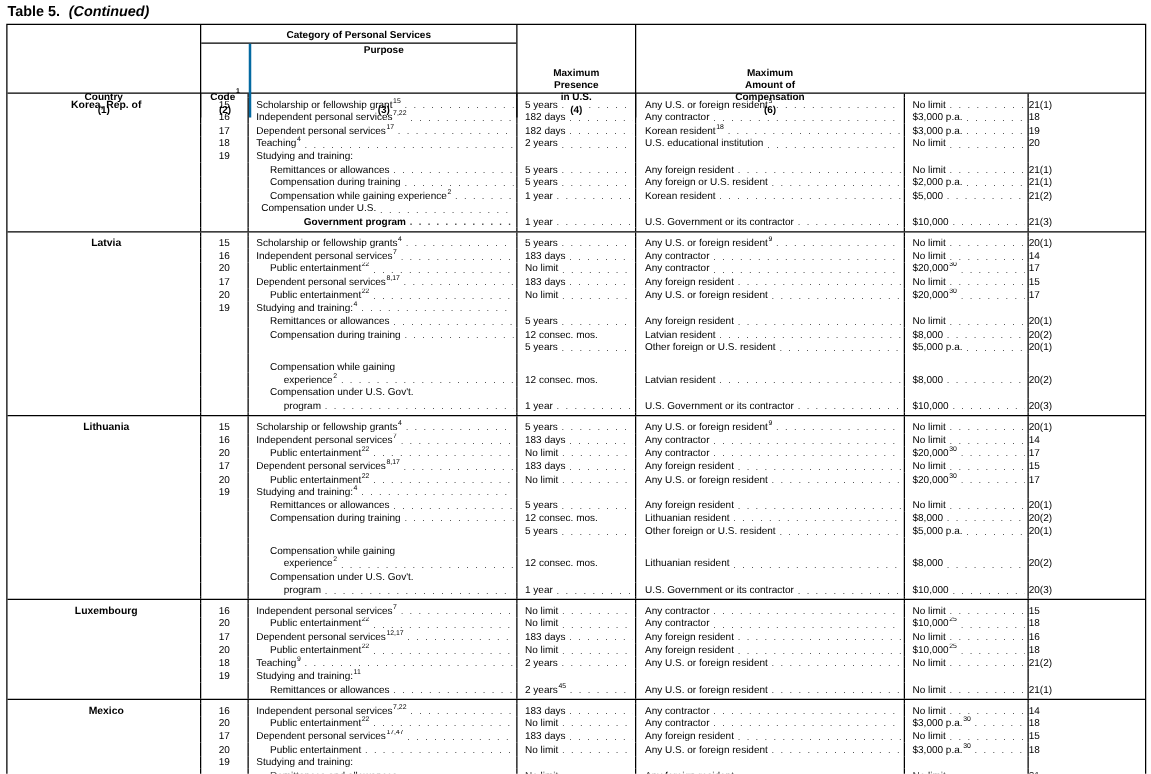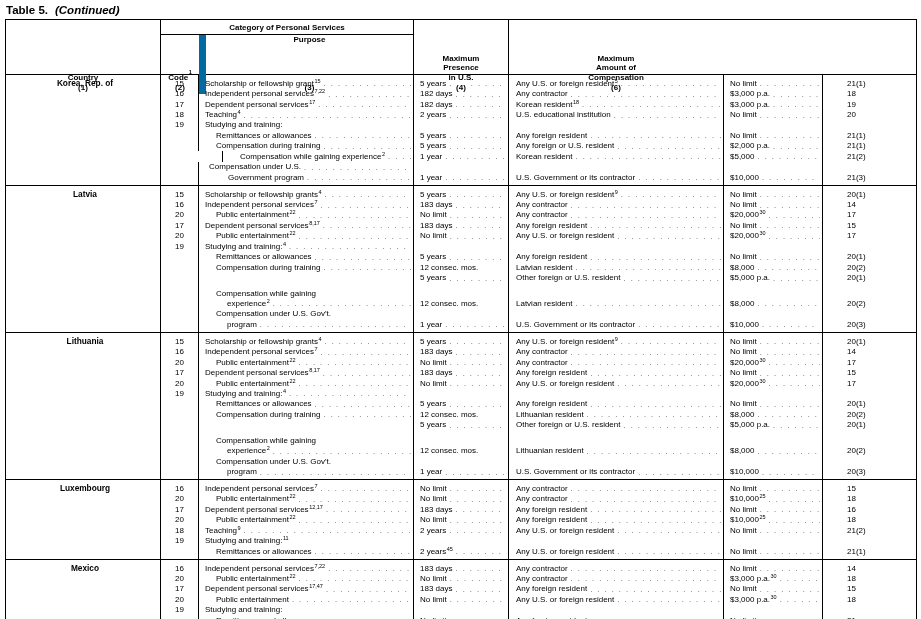--- a/index.html
+++ b/index.html
@@ -21,39 +21,39 @@
     display: flex; flex-direction: column; justify-content: flex-end; align-items: center;
     padding-bottom: 2px; line-height: 9.6px; font-weight: bold; font-size: 8px; text-align: center;
   }
   .h-catwrap { display: flex; flex-direction: column; }
   .h-cat {
     height: 15px; border-bottom: 1px solid #000;
     display: flex; align-items: center; justify-content: center;
     font-weight: bold; font-size: 8px;
   }
   .h-sub { flex: 1; display: grid; grid-template-columns: 38px 1fr; }
-  .h-sub > div + div { border-left: 7px solid #0369a1; gap: 38px; }
+  .h-sub > div + div { border-left: 2px solid #0369a1; gap: 38px; }
   sup { font-size: 5.5px; line-height: 0; position: relative; top: -2.5px; margin-left: 0.5px; }
 
   
   .section {
     display: grid; grid-template-columns: 154px 38px 215px 95px 215px 99px 1fr;
     border-top: 1px solid #000;
   }
   .cell {
     display: flex; align-items: center; height: 10.45px;
     font-size: 8px; white-space: nowrap; overflow: hidden; min-width: 0;
   }
   .c1 { padding-left: 4px; justify-content: center; }
   .c2 { justify-content: center; border-left: 1px solid #000; }
   .c3 { border-left: 1px solid #000; padding-left: 6px; }
   .c4 { border-left: 1px solid #000; padding-left: 6px; }
   .c5 { border-left: 1px solid #000; padding-left: 7px; }
   .c6 { border-left: 1px solid #000; padding-left: 6px; }
-  .c7 { border-left: 1px solid #000; padding-left: 24px; }
+  .c7 { border-left: 1px solid #000; padding-left: 0; }
   .country { font-weight: bold; font-size: 8.3px; }
   .t { flex: 0 0 auto; }
   .lead { flex: 1 1 auto; overflow: hidden; white-space: nowrap; margin: 0 2px 0 3px; min-width: 0; }
   .lead::after {
     content: ". . . . . . . . . . . . . . . . . . . . . . . . . . . . . . . . . . . . . . . . . . . .";
     font-size: 7.5px; color: #444; letter-spacing: 1.5px; position: relative; top: 0.5px;
   }
 </style>
 </head>
 <body>
@@ -251,21 +251,21 @@
         </div>
         <div class="cell c6">
           <span class="t">$2,000 p.a.</span>
           <span class="lead"></span>
         </div>
         <div class="cell c7">
           <span class="t">21(1)</span>
         </div>
         <div class="cell c1"></div>
         <div class="cell c2"></div>
-        <div class="cell c3" style="padding-left: 17px; margin-left: 24px;">
+        <div class="cell c3" style="padding-left: 17px;">
           <span class="t">Compensation while gaining experience</span>
           <sup>2</sup>
           <span class="lead"></span>
         </div>
         <div class="cell c4">
           <span class="t">1 year</span>
           <span class="lead"></span>
         </div>
         <div class="cell c5">
           <span class="t">Korean resident</span>
@@ -283,21 +283,21 @@
         <div class="cell c3" style="padding-left: 10px;">
           <span class="t">Compensation under U.S.</span>
           <span class="lead"></span>
         </div>
         <div class="cell c4"></div>
         <div class="cell c5"></div>
         <div class="cell c6"></div>
         <div class="cell c7"></div>
         <div class="cell c1"></div>
         <div class="cell c2"></div>
-        <div class="cell c3" style="padding-left: 29px;">
+        <div class="cell c3" style="padding-left: 44px; font-weight: bold;">
           <span class="t">Government program</span>
           <span class="lead"></span>
         </div>
         <div class="cell c4">
           <span class="t">1 year</span>
           <span class="lead"></span>
         </div>
         <div class="cell c5">
           <span class="t">U.S. Government or its contractor</span>
           <span class="lead"></span>

